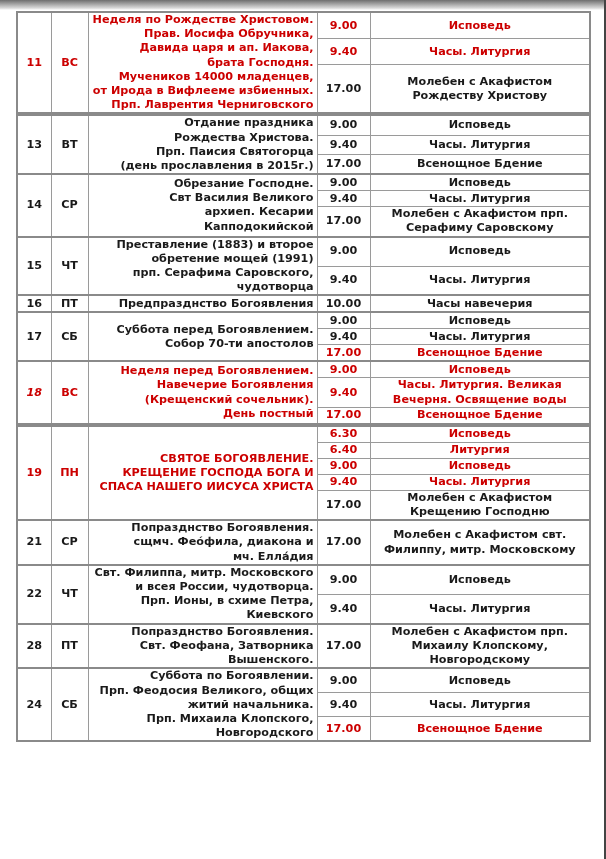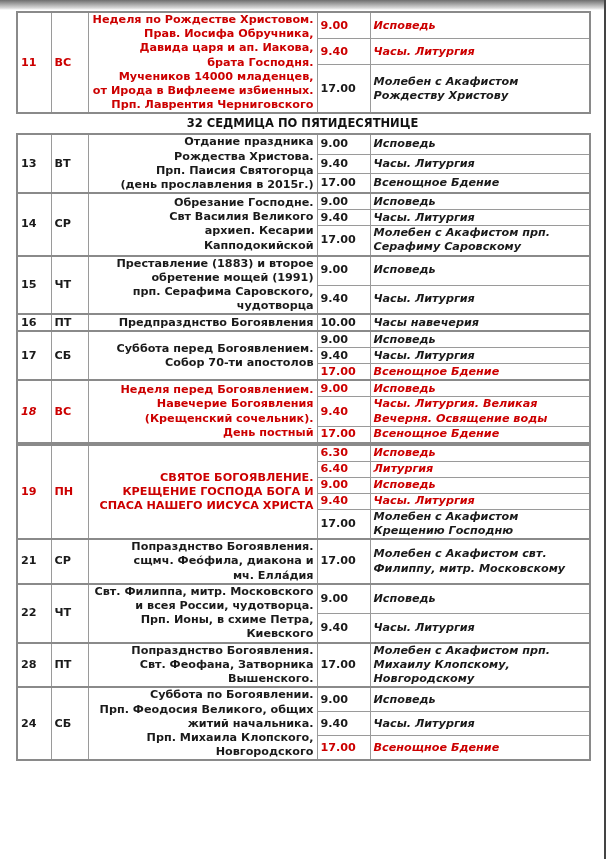--- a/index.html
+++ b/index.html
@@ -33,24 +33,24 @@
     padding: 0 3px;
     font-size: 11.2px;
     line-height: 14.2px;
     vertical-align: middle;
   }
   col.c-day { width: 34px; }
   col.c-wd { width: 37px; }
   col.c-desc { width: 229px; }
   col.c-time { width: 53px; }
   col.c-svc { width: 220px; }
-  td.day, td.wd { text-align: left; }
+  td.day, td.wd { text-align: center; }
   td.desc { text-align: right; }
-  td.time { }
-  td.svc { text-align: left; padding-left: 6px; font-style: italic; }
+  td.time { text-align: center; }
+  td.svc { text-align: center; padding-left: 6px; }
   .red { color: #cc0000; }
   tr.r1 td.time, tr.r1 td.svc { height: 15px; }
   .week-title {
     text-align: center;
     font-size: 11.5px;
     height: 19px;
     line-height: 19px;
     color: #111;
   }
   tbody.day-group { border-top: 2px solid #8a8a8a; }
@@ -88,21 +88,20 @@
         <tr class="r1">
           <td class="time red" style="color: rgb(204, 0, 0);">9.40</td>
           <td class="svc red" style="color: rgb(204, 0, 0);">Часы. Литургия</td>
         </tr>
         <tr class="r1">
           <td class="time">17.00</td>
           <td class="svc">Молебен с Акафистом Рождеству Христову</td>
         </tr>
       </tbody>
     </table>
-    <div class="week-title">32 СЕДМИЦА ПО ПЯТИДЕСЯТНИЦЕ</div>
     <table class="sched">
       <colgroup>
         <col class="c-day">
         <col class="c-wd">
         <col class="c-desc">
         <col class="c-time">
         <col class="c-svc">
       </colgroup>
       <tbody class="day-group">
         <tr class="r1">

